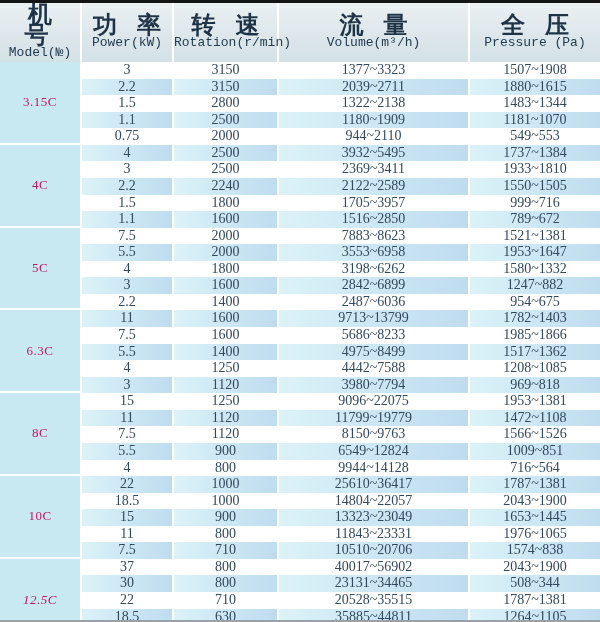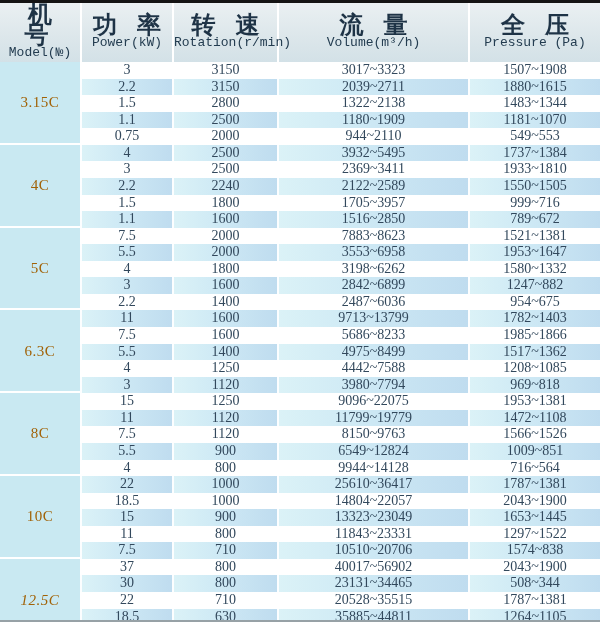--- a/index.html
+++ b/index.html
@@ -74,22 +74,22 @@
   }
   tbody tr.stripe td.data {
     background: linear-gradient(90deg, #dbf2f7 0%, #cfeaf5 40%, #bfdcef 100%);
   }
   tbody tr.plain td.data { background: #ffffff; }
 
   td.model-cell {
     background: #c9e9f2;
     border-left: none;
     border-bottom: 2px solid #ffffff;
-    font-size: 15px;
-    color: #a16207;
+    font-size: 13px;
+    color: #be185d;
     letter-spacing: 0.5px;
   }
   td.model-cell.last { border-bottom: none; font-style: italic; }
 </style>
 </head>
 <body>
 
 <div class="sheet">
   <table class="spec">
     <colgroup>
@@ -121,21 +121,21 @@
           <span class="hdr-cn">全 压</span>
           <span class="hdr-en">Pressure (Pa)</span>
         </th>
       </tr>
     </thead>
     <tbody id="spec-body">
         <tr class="plain">
           <td class="model-cell" rowspan="5">3.15C</td>
           <td class="data">3</td>
           <td class="data">3150</td>
-          <td class="data">3017~3323</td>
+          <td class="data">1377~3323</td>
           <td class="data">1507~1908</td>
         </tr>
         <tr class="stripe">
           <td class="data">2.2</td>
           <td class="data">3150</td>
           <td class="data">2039~2711</td>
           <td class="data">1880~1615</td>
         </tr>
         <tr class="plain">
           <td class="data">1.5</td>
@@ -295,21 +295,21 @@
         <tr class="stripe">
           <td class="data">15</td>
           <td class="data">900</td>
           <td class="data">13323~23049</td>
           <td class="data">1653~1445</td>
         </tr>
         <tr class="plain">
           <td class="data">11</td>
           <td class="data">800</td>
           <td class="data">11843~23331</td>
-          <td class="data">1297~1522</td>
+          <td class="data">1976~1065</td>
         </tr>
         <tr class="stripe">
           <td class="data">7.5</td>
           <td class="data">710</td>
           <td class="data">10510~20706</td>
           <td class="data">1574~838</td>
         </tr>
         <tr class="plain">
           <td class="model-cell last" rowspan="5">12.5C</td>
           <td class="data">37</td>

